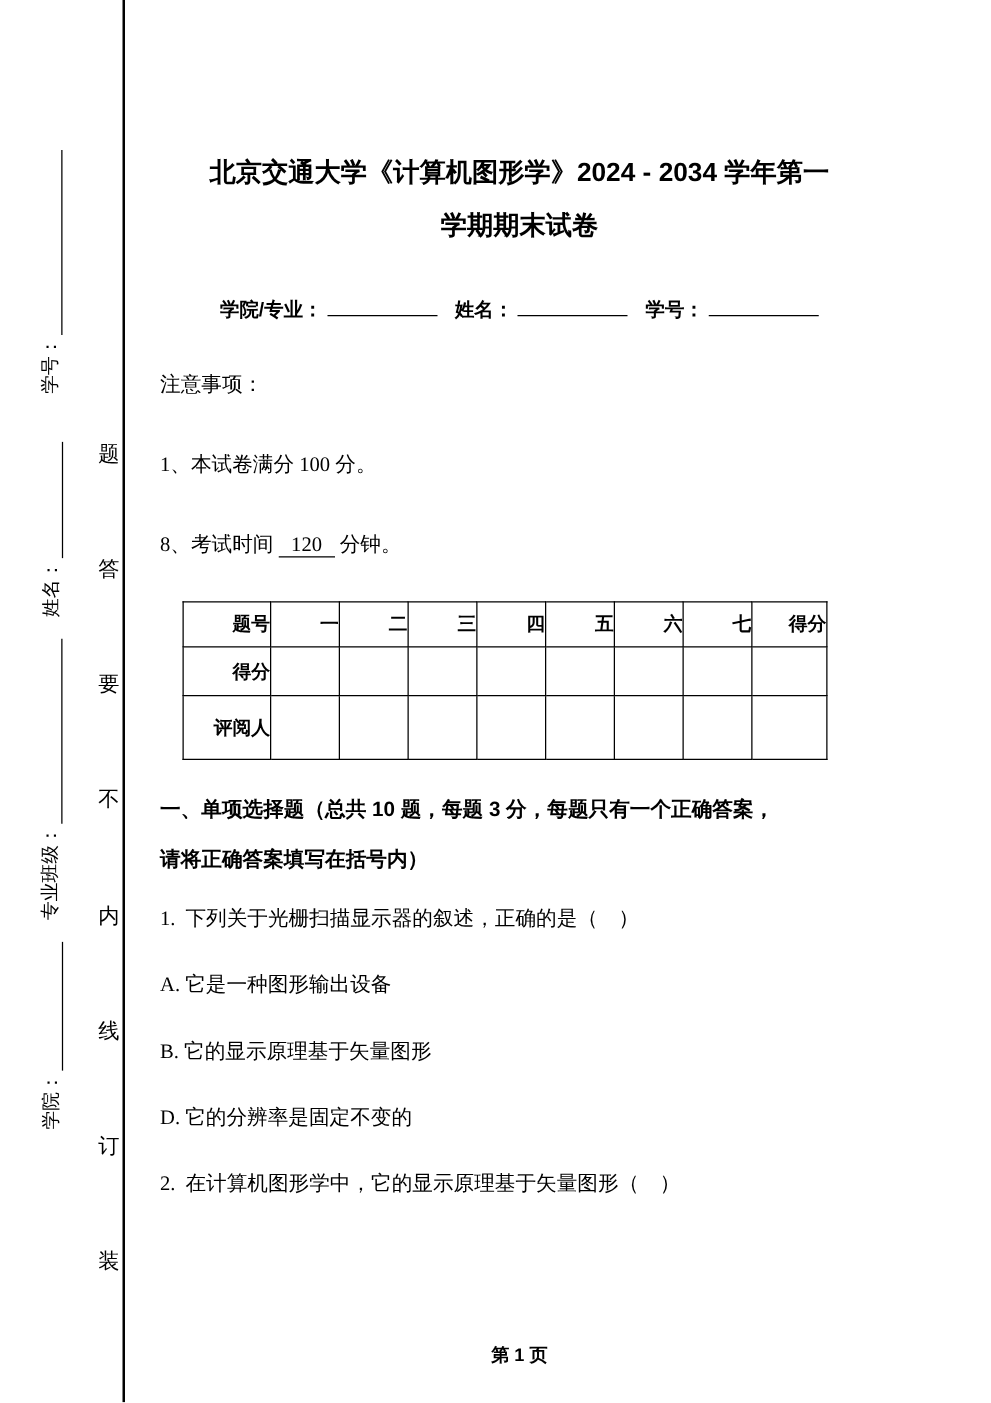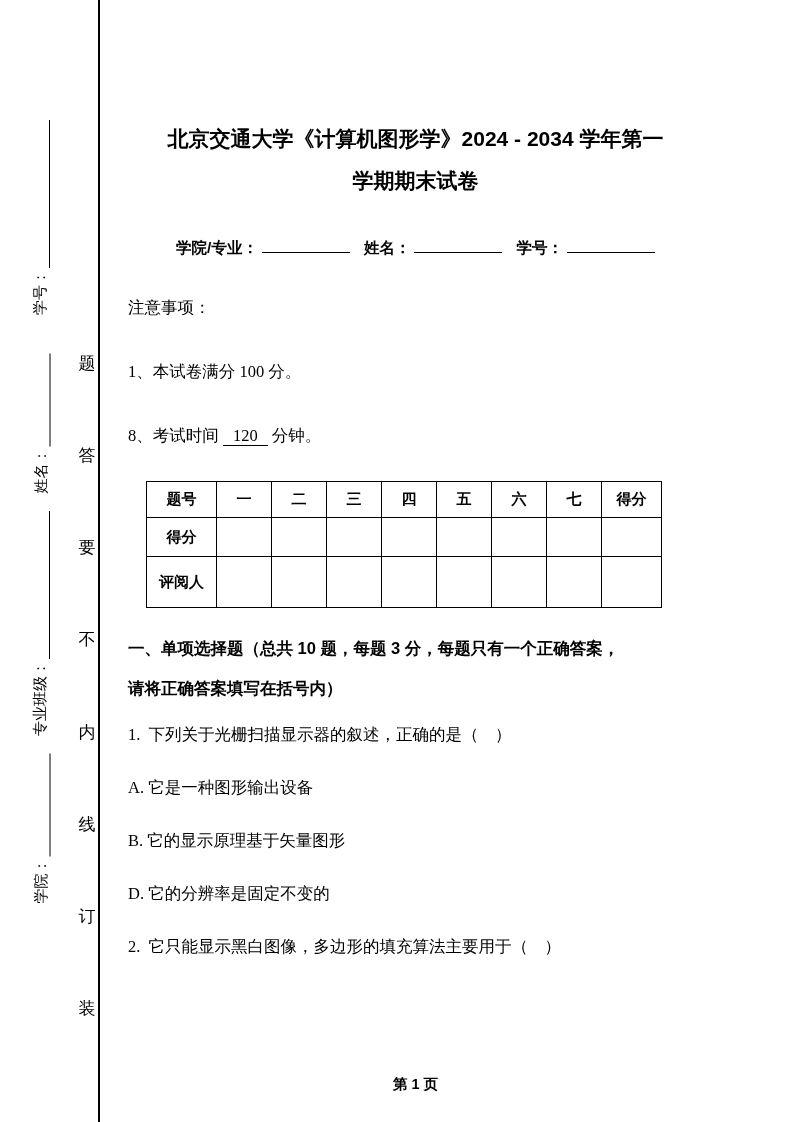--- a/index.html
+++ b/index.html
@@ -89,21 +89,21 @@
   }
 
   table.score {
     margin-top: 34px;
     margin-left: 18px;
     border-collapse: collapse;
     table-layout: fixed;
   }
   table.score th, table.score td {
     border: 1.5px solid #000;
-    text-align: center;
+    text-align: right;
     vertical-align: middle;
     font-family: "Liberation Sans", sans-serif;
     font-size: 15px;
     font-weight: bold;
     padding: 0;
   }
   tr.row-head  th { height: 35px; }
   tr.row-score th, tr.row-score td { height: 38px; }
   tr.row-rev   th, tr.row-rev td   { height: 50px; }
 
@@ -245,20 +245,20 @@
     </div>
 
     <div class="qline">
       <span class="qnum">1.</span><span>下列关于光栅扫描显示器的叙述，正确的是（　）</span>
     </div>
     <div class="qline">A. 它是一种图形输出设备</div>
     <div class="qline">B. 它的显示原理基于矢量图形</div>
     <div class="qline">D. 它的分辨率是固定不变的</div>
 
     <div class="qline">
-      <span class="qnum">2.</span><span>它只能显示黑白图像，多边形的填充算法主要用于（　）</span>
+      <span class="qnum">2.</span><span>在计算机图形学中，它的显示原理基于矢量图形（　）</span>
     </div>
 
   </div>
 
   <div class="footer">第 1 页</div>
 
 </div>
 
 </body></html>

